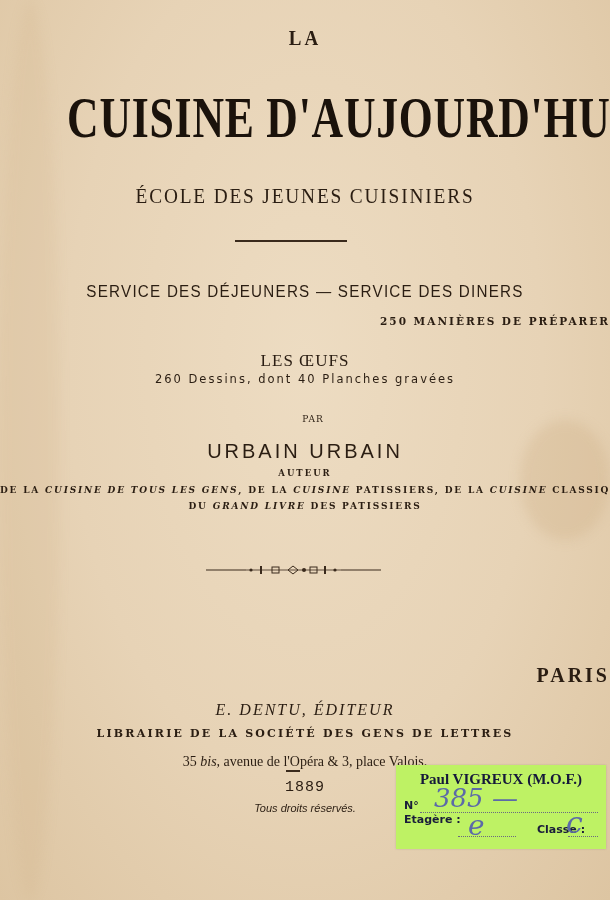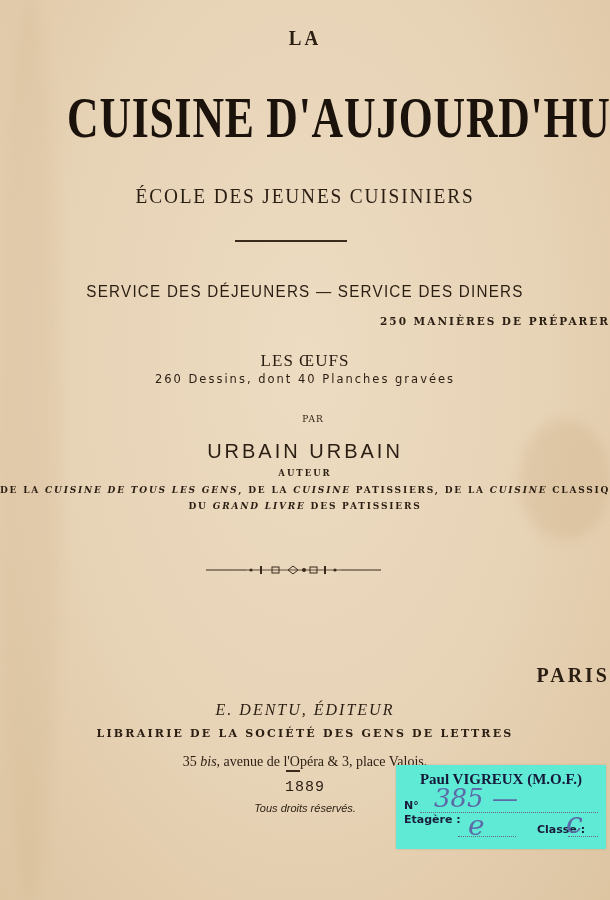--- a/index.html
+++ b/index.html
@@ -47,21 +47,21 @@
       letter-spacing: 3px; font-weight: bold; text-align: right; }
     .editor { top: 701px; font-size: 16px; font-family: "Liberation Serif", serif;
       letter-spacing: 2px; font-style: italic; }
     .librairie { top: 727px; font-size: 11px; font-weight: bold; letter-spacing: 2.2px; }
     .address { top: 746px; font-size: 14px; font-family: "Liberation Serif", serif; margin-top: 8px; }
     .rule-tiny { position: absolute; top: 770px; left: 286px; width: 14px; height: 2px; background: #3a2a1c; }
     .year { top: 779px; font-size: 15px; font-family: Liberation Mono, monospace; letter-spacing: 1px; }
     .rights { top: 802px; font-size: 11px; font-style: italic; font-family: Liberation Sans, sans-serif; }
     .label {
       position: absolute; left: 396px; top: 765px; width: 210px; height: 84px;
-      background: #5eead4; box-shadow: 0 0 2px rgba(0,0,0,0.15);
+      background: #bef264; box-shadow: 0 0 2px rgba(0,0,0,0.15);
       font-family: "DejaVu Sans", sans-serif; color: #1a1d3a;
     }
     .label-title { position: absolute; top: 6px; left: 0; width: 100%; text-align: center;
       font-family: "Liberation Serif", serif; font-weight: bold; font-size: 15px; color: #15183a; }
     .label-row { position: absolute; left: 8px; font-size: 11px; font-weight: bold; }
     .dots { position: absolute; border-bottom: 1px dotted #6a6a80; height: 1px; }
     .hand { position: absolute; font-family: "DejaVu Serif", serif; color: #5c6aa8; font-style: italic; }
   </style>
 </head>
 <body>

